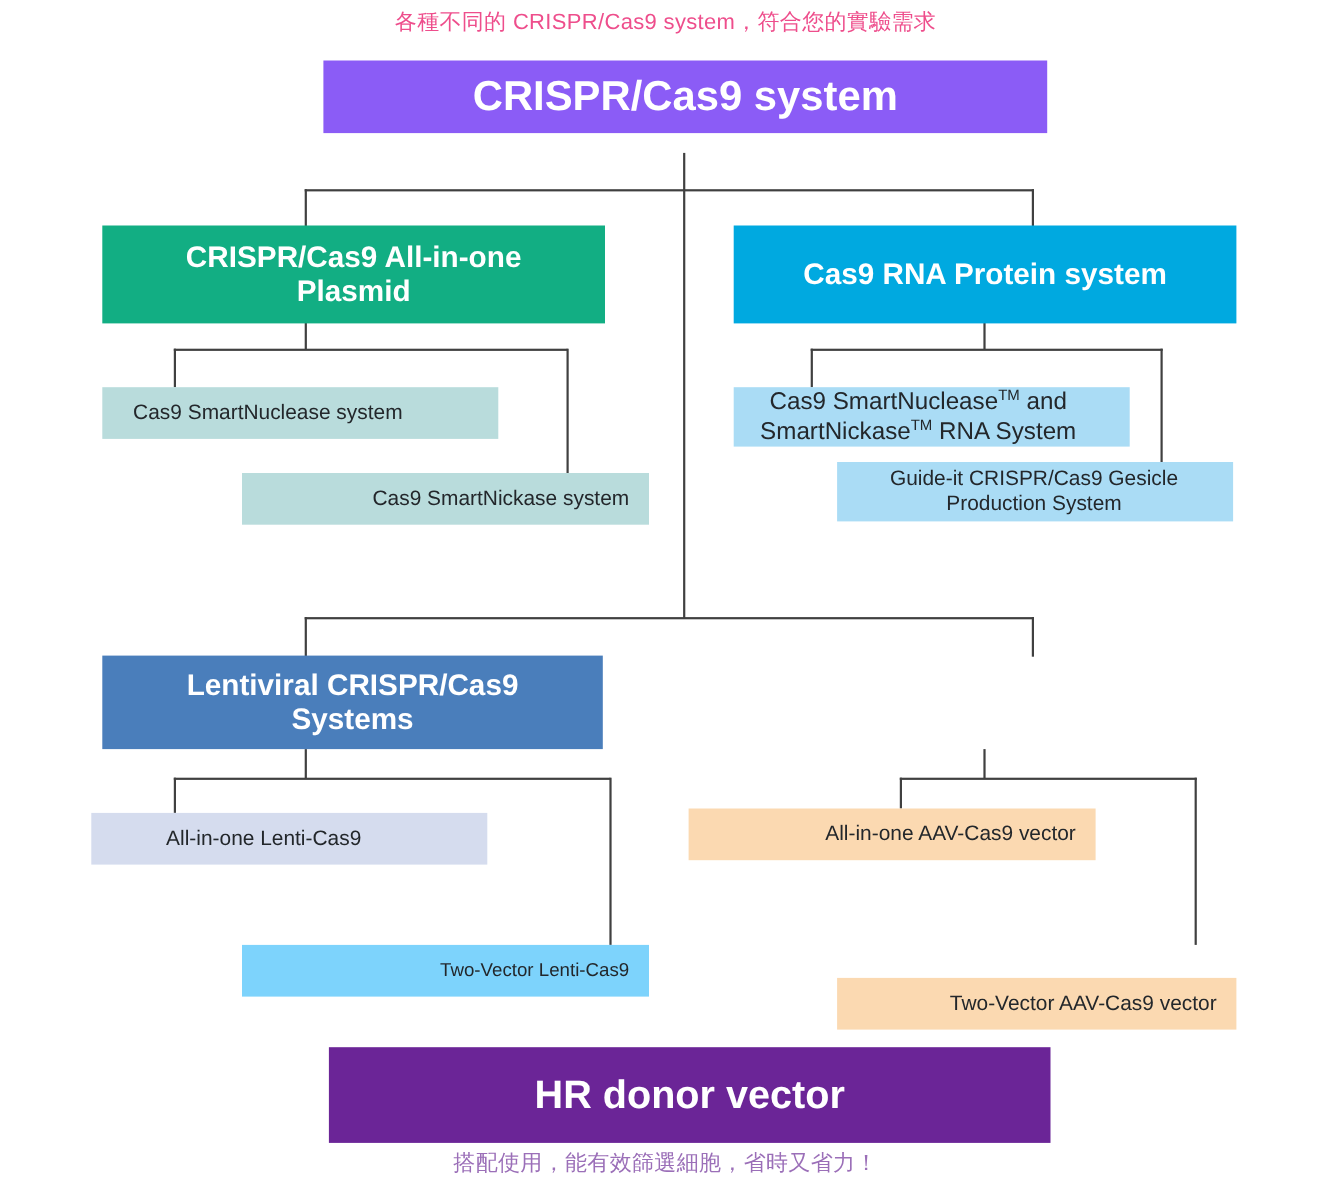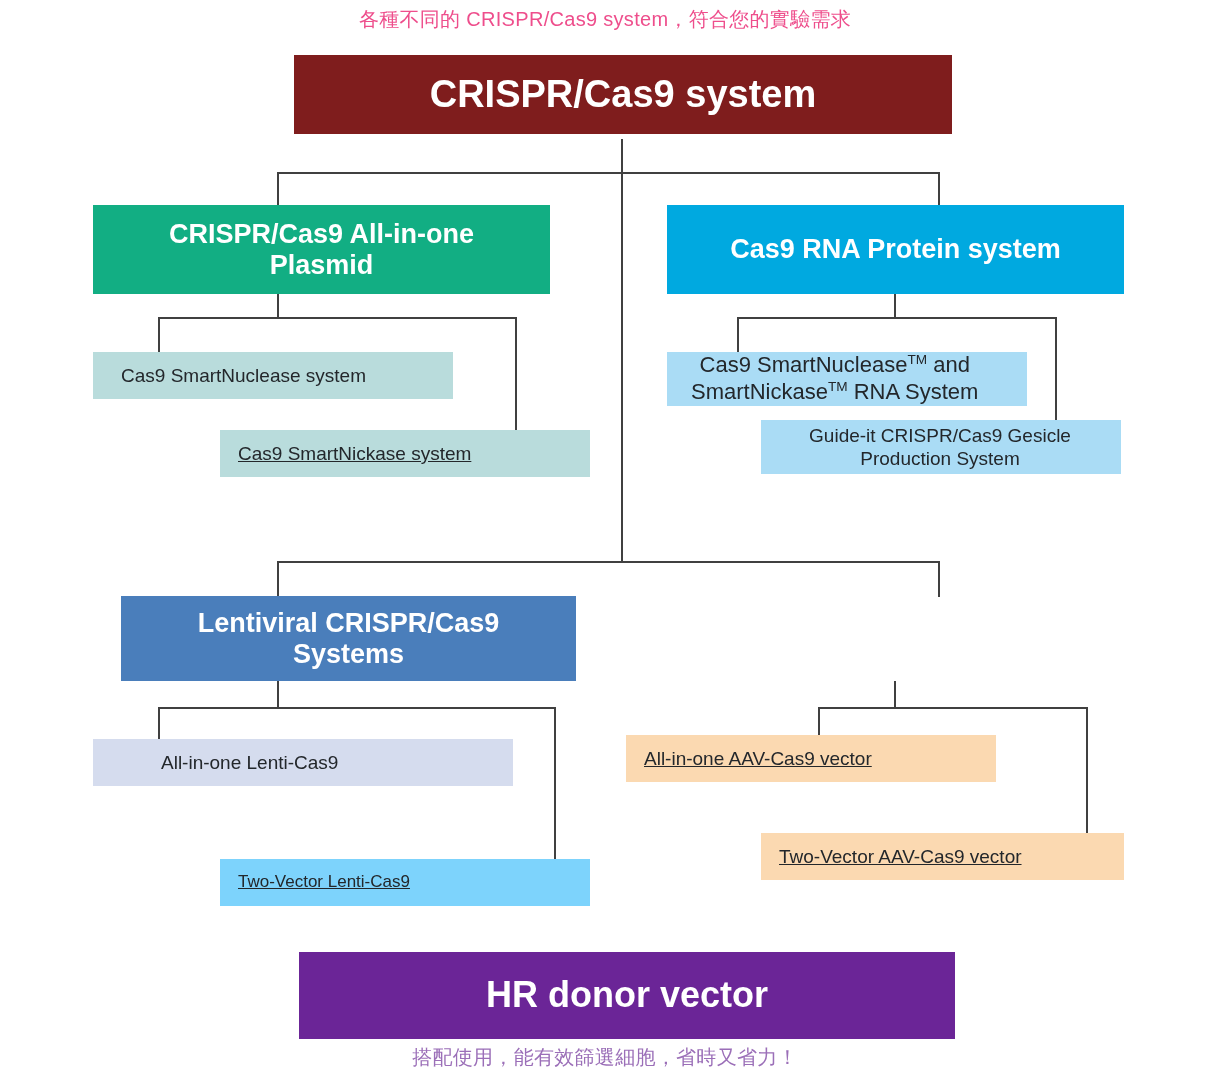--- a/index.html
+++ b/index.html
@@ -17,21 +17,21 @@
   }
   #caption-top{top:6px;color:#ee4e8c;}
   #caption-bottom{top:1044px;color:#9b6fb8;}
 
   
   .box{position:absolute;box-sizing:border-box;display:flex;
        align-items:center;justify-content:center;text-align:center;}
   .headbox{color:#ffffff;font-weight:bold;line-height:1.12;}
   .leafbox{color:#23272b;font-weight:normal;line-height:1.22;
            justify-content:flex-start;padding:0 18px;}
-  .leafbox.center{justify-content:flex-start;text-decoration:underline;}
+  .leafbox.center{justify-content:flex-end;}
 
   sup{font-size:.62em;vertical-align:super;line-height:0;}
 
   
   .ln{position:absolute;background:#404040;}
   .v{width:2px;}
   .h{height:2px;}
 </style>
 </head>
 <body>
@@ -63,21 +63,21 @@
   <div class="ln v" style="left:277px;top:681px;height:27px;"></div>
   <div class="ln h" style="left:158px;top:707px;width:397px;height:2px;"></div>
   <div class="ln v" style="left:158px;top:707px;height:32px;"></div>
   <div class="ln v" style="left:554px;top:707px;height:152px;"></div>
 
   <div class="ln v" style="left:894px;top:681px;height:27px;"></div>
   <div class="ln h" style="left:818px;top:707px;width:270px;height:2px;"></div>
   <div class="ln v" style="left:818px;top:707px;height:28px;"></div>
   <div class="ln v" style="left:1086px;top:707px;height:152px;"></div>
 
-  <div class="box headbox" style="left:294px;top:55px;width:658px;height:79px;background:#7f1d1d;font-size:38px;">
+  <div class="box headbox" style="left:294px;top:55px;width:658px;height:66px;background:#8b5cf6;font-size:38px;">
     <span>CRISPR/Cas9 system</span>
   </div>
 
   <div class="box headbox" style="left:93px;top:205px;width:457px;height:89px;background:#12ae83;font-size:27px;padding:0 22px;justify-content:center;">
     <span>CRISPR/Cas9 All-in-one Plasmid</span>
   </div>
 
   <div class="box headbox" style="left:667px;top:205px;width:457px;height:89px;background:#00a9e0;font-size:27px;padding:0 22px;justify-content:center;">
     <span>Cas9 RNA Protein system</span>
   </div>
@@ -94,38 +94,38 @@
     <span>
       <span>Cas9 SmartNuclease</span><sup>TM</sup><span> and</span><br>
       <span>SmartNickase</span><sup>TM</sup><span> RNA System</span>
     </span>
   </div>
 
   <div class="box leafbox" style="left:761px;top:420px;width:360px;height:54px;background:#aadcf5;font-size:19px;padding-left:16px;">
     <span>Guide-it CRISPR/Cas9 Gesicle Production System</span>
   </div>
 
-  <div class="box headbox" style="left:93px;top:596px;width:455px;height:85px;background:#4a7ebb;font-size:27px;padding:0 39px;margin-left:28px;">
+  <div class="box headbox" style="left:93px;top:596px;width:455px;height:85px;background:#4a7ebb;font-size:27px;padding:0 39px;">
     <span>Lentiviral CRISPR/Cas9 Systems</span>
   </div>
 
 
-  <div class="box leafbox" style="left:93px;top:739px;width:420px;height:47px;background:#d5dcee;font-size:19px;padding-left:68px;">
+  <div class="box leafbox" style="left:83px;top:739px;width:360px;height:47px;background:#d5dcee;font-size:19px;padding-left:68px;">
     <span>All-in-one Lenti-Cas9</span>
   </div>
 
   <div class="box leafbox center" style="left:220px;top:859px;width:370px;height:47px;background:#7dd3fc;font-size:17px;">
     <span>Two-Vector Lenti-Cas9</span>
   </div>
 
   <div class="box leafbox center" style="left:626px;top:735px;width:370px;height:47px;background:#fbd9b1;font-size:19px;">
     <span>All-in-one AAV-Cas9 vector</span>
   </div>
 
-  <div class="box leafbox center" style="left:761px;top:833px;width:363px;height:47px;background:#fbd9b1;font-size:19px;">
+  <div class="box leafbox center" style="left:761px;top:889px;width:363px;height:47px;background:#fbd9b1;font-size:19px;">
     <span>Two-Vector AAV-Cas9 vector</span>
   </div>
 
   <div class="box headbox" style="left:299px;top:952px;width:656px;height:87px;background:#6b2597;font-size:36px;">
     <span>HR donor vector</span>
   </div>
 
   <div class="caption" id="caption-bottom">搭配使用，能有效篩選細胞，省時又省力！</div>
 
 </div>

